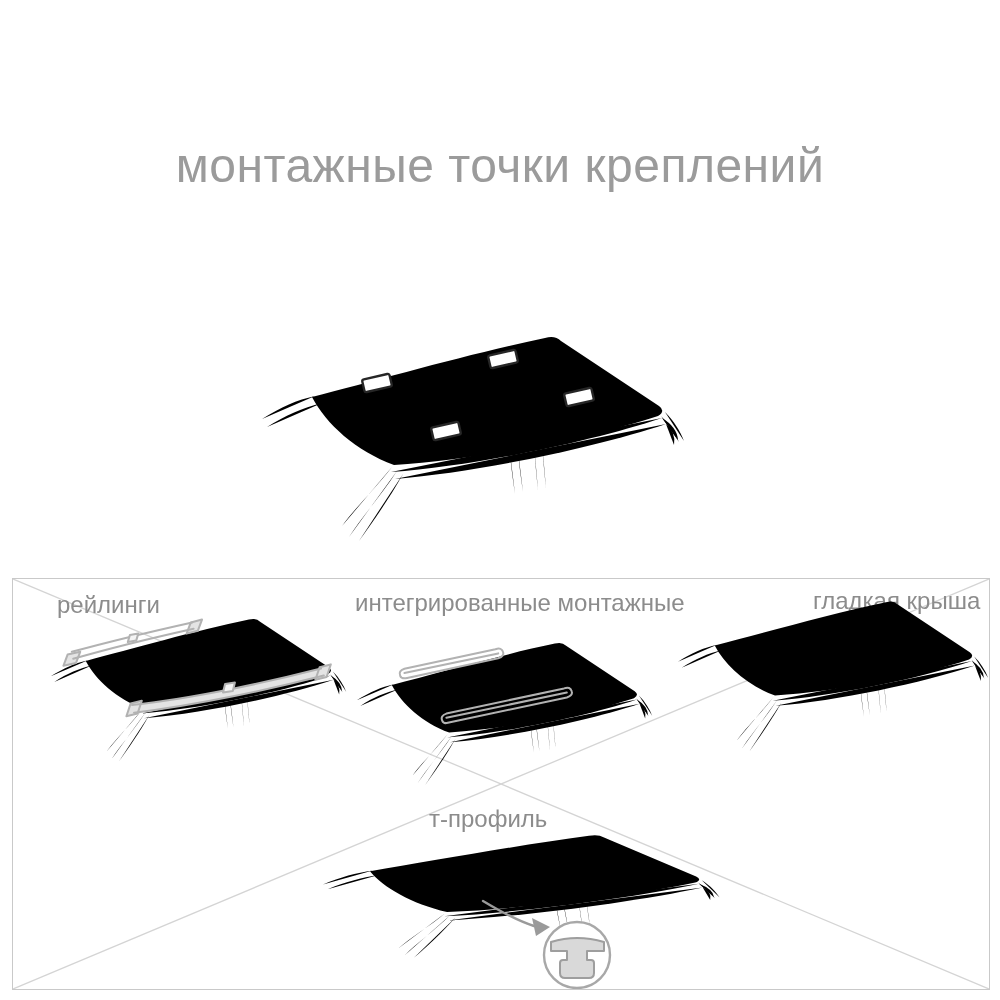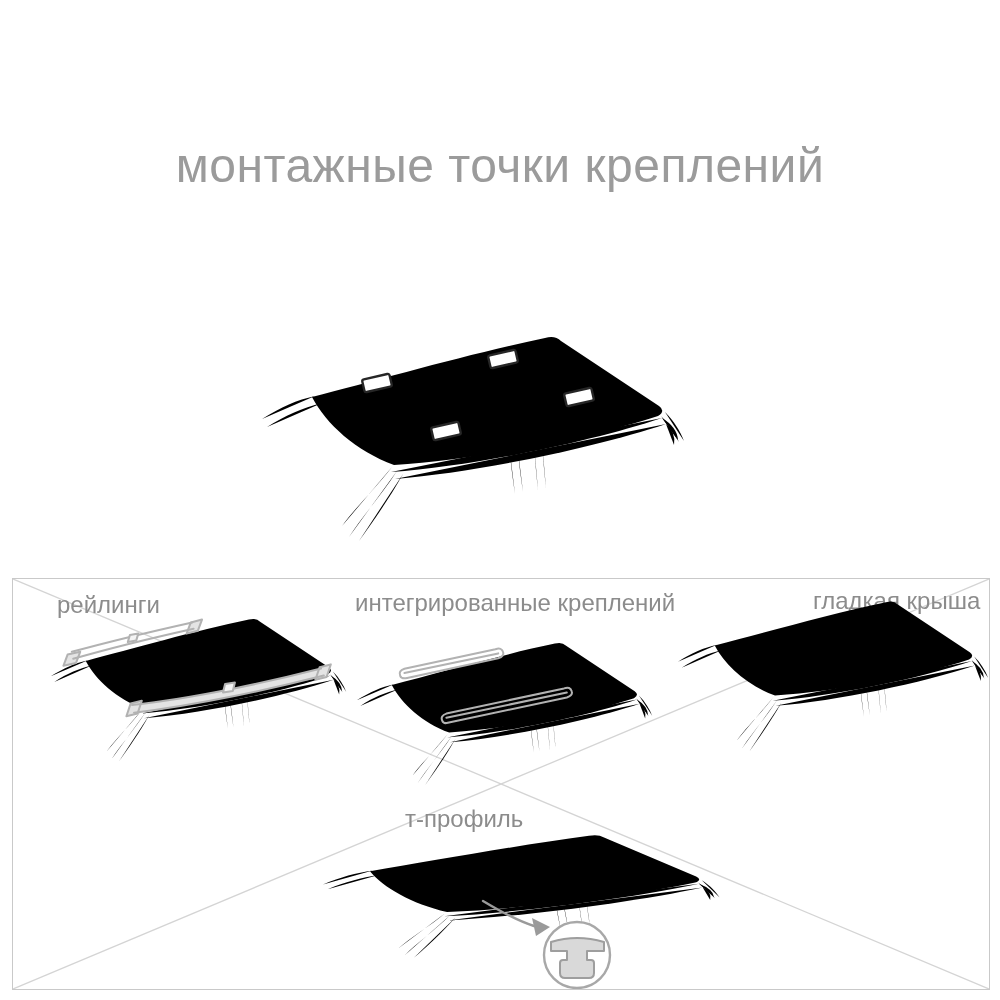--- a/index.html
+++ b/index.html
@@ -22,21 +22,21 @@
   }
   .diagonals{position:absolute;left:0;top:0;}
   .diagonals line{stroke:var(--c-diagonal,#d4d4d4);stroke-width:1.3;}
   .lbl{
     position:absolute;font-size:24px;color:var(--c-label,#8c8c8c);
     white-space:nowrap;
   }
   .lbl-rails{left:44px;top:12px;}
   .lbl-integrated{left:342px;top:10px;}
   .lbl-smooth{left:756px;top:8px;margin-left:44px;}
-  .lbl-tprofile{left:392px;top:226px;}
+  .lbl-tprofile{left:416px;top:226px;}
   .car{position:absolute;}
   .car path{fill:none;stroke:var(--c-drawing_light,#b2b2b2);
     stroke-linecap:round;stroke-linejoin:round;}
   .car-rails{left:14px;top:28px;}
   .car-integrated{left:320px;top:52px;}
   .car-smooth{left:640px;top:10px;}
   .car-tprofile{left:278px;top:246px;}
   .car .fillband{fill:var(--c-drawing_fill,#e4e4e4);stroke:none;}
   .car .foot{fill:var(--c-drawing_fill,#e4e4e4);stroke:var(--c-drawing_light,#b2b2b2);}
   .car .mount{fill:#f4f4f4;stroke:var(--c-drawing_light,#b2b2b2);}
@@ -99,21 +99,21 @@
   </svg>
 
   <div class="panel">
 
     <svg class="diagonals" width="976" height="410" viewBox="0 0 976 410">
       <line x1="0" y1="0" x2="976" y2="410"></line>
       <line x1="0" y1="410" x2="976" y2="0"></line>
     </svg>
 
     <div class="lbl lbl-rails">рейлинги</div>
-    <div class="lbl lbl-integrated">интегрированные креплений</div>
+    <div class="lbl lbl-integrated">интегрированные монтажные</div>
     <div class="lbl lbl-smooth">гладкая крыша</div>
     <div class="lbl lbl-tprofile">т-профиль</div>
 
     <svg class="car car-rails" width="330" height="176" viewBox="0 0 330 176">
       <g transform="scale(0.70)" stroke-width="2.9">
         <use href="#roof-base"></use>
 
         <path class="foot" d="M52,84 L58,68 L76,64 L70,80 Z"></path>
         <path class="foot" d="M228,38 L234,22 L250,18 L244,34 Z"></path>
         <path d="M64,64 C130,46 200,30 236,22"></path>

